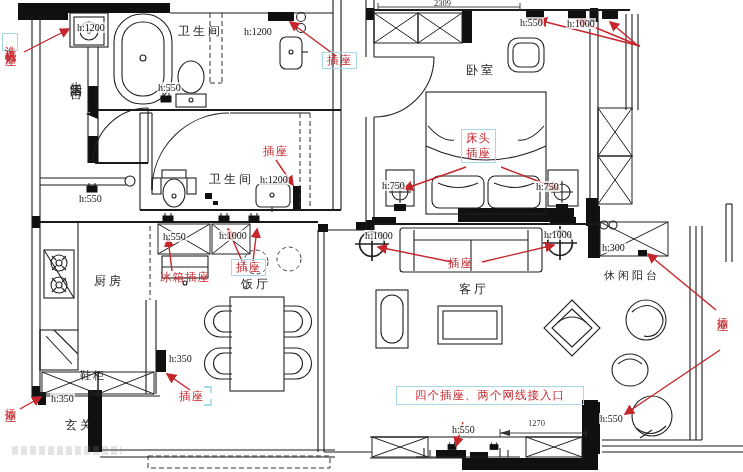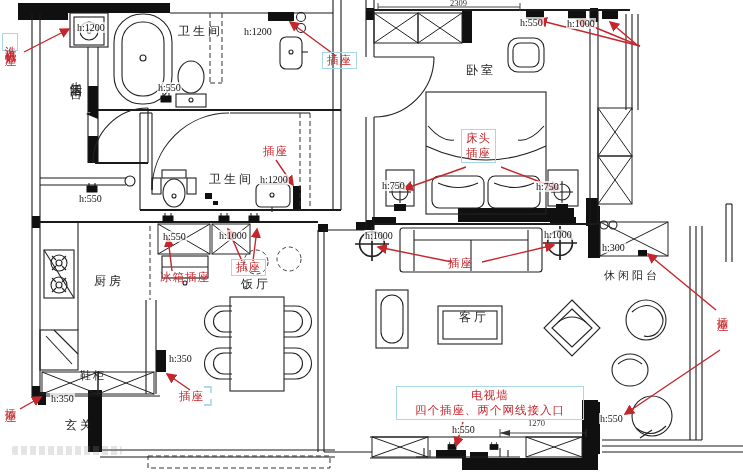--- a/index.html
+++ b/index.html
@@ -405,21 +405,21 @@
     <polyline class="cy" points="211,399 211,405 204,405"></polyline>
   </g>
 </svg>
 
 <div class="t room vert" style="left:70px;top:72px;">生活阳台</div>
 <div class="t room" style="left:178px;top:25px;">卫生间</div>
 <div class="t room" style="left:209px;top:173px;">卫生间</div>
 <div class="t room" style="left:466px;top:64px;">卧室</div>
 <div class="t room" style="left:94px;top:275px;">厨房</div>
 <div class="t room" style="left:241px;top:278px;">饭厅</div>
-<div class="t room" style="left:459px;top:283px;margin-top:28px;">客厅</div>
+<div class="t room" style="left:459px;top:283px;">客厅</div>
 <div class="t room" style="left:604px;top:269px;font-size:11px;">休闲阳台</div>
 <div class="t room" style="left:65px;top:419px;text-align:center;">玄关</div>
 <div class="t room" style="left:80px;top:369px;font-size:11px;letter-spacing:2px;">鞋柜</div>
 
 <div class="t h" style="left:76px;top:22px;">h:1200</div>
 <div class="t h" style="left:157px;top:82px;">h:550</div>
 <div class="t h" style="left:243px;top:26px;">h:1200</div>
 <div class="t h" style="left:78px;top:193px;">h:550</div>
 <div class="t h" style="left:259px;top:174px;">h:1200</div>
 <div class="t h" style="left:162px;top:231px;">h:550</div>
@@ -429,35 +429,34 @@
 <div class="t h" style="left:381px;top:180px;">h:750</div>
 <div class="t h" style="left:535px;top:181px;">h:750</div>
 <div class="t h" style="left:364px;top:230px;">h:1000</div>
 <div class="t h" style="left:543px;top:229px;">h:1000</div>
 <div class="t h" style="left:601px;top:242px;">h:300</div>
 <div class="t h" style="left:599px;top:413px;">h:550</div>
 <div class="t h" style="left:451px;top:424px;">h:550</div>
 <div class="t h" style="left:50px;top:393px;">h:350</div>
 <div class="t h" style="left:168px;top:353px;">h:350</div>
 
-<div class="t dim" style="left:450px;top:-1px;">2309</div>
+<div class="t dim" style="left:434px;top:-1px;">2309</div>
 <div class="t dim" style="left:528px;top:419px;">1270</div>
 
 <div class="t redt vert boxed" style="left:2px;top:33px;padding:3px 1px;">洗衣机插座</div>
 <div class="t redt boxed" style="left:322px;top:52px;">插座</div>
 <div class="t redt" style="left:263px;top:145px;">插座</div>
 <div class="t redt boxed two" style="left:461px;top:129px;">
   <div>床头</div>
   <div>插座</div>
 </div>
 <div class="t redt" style="left:448px;top:257px;">插座</div>
 <div class="t redt boxed" style="left:231px;top:259px;">插座</div>
 <div class="t redt" style="left:160px;top:271px;">冰箱插座</div>
 <div class="t redt boxed two" style="left:396px;top:386px;width:178px;">
-  <div>电视墙</div>
   <div>四个插座、两个网线接入口</div>
 </div>
 <div class="t redt vert" style="left:716px;top:308px;">插座</div>
 <div class="t redt vert" style="left:4px;top:399px;">插座</div>
 <div class="t redt" style="left:179px;top:390px;">插座</div>
 
 <div class="wm"></div>
 
 </div>
 

